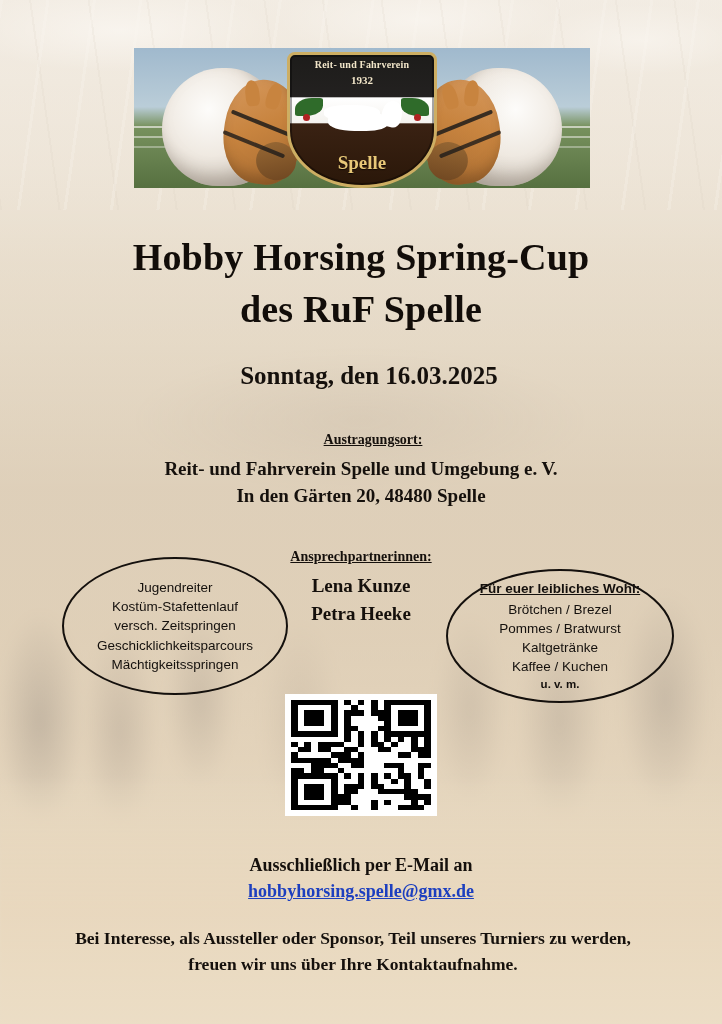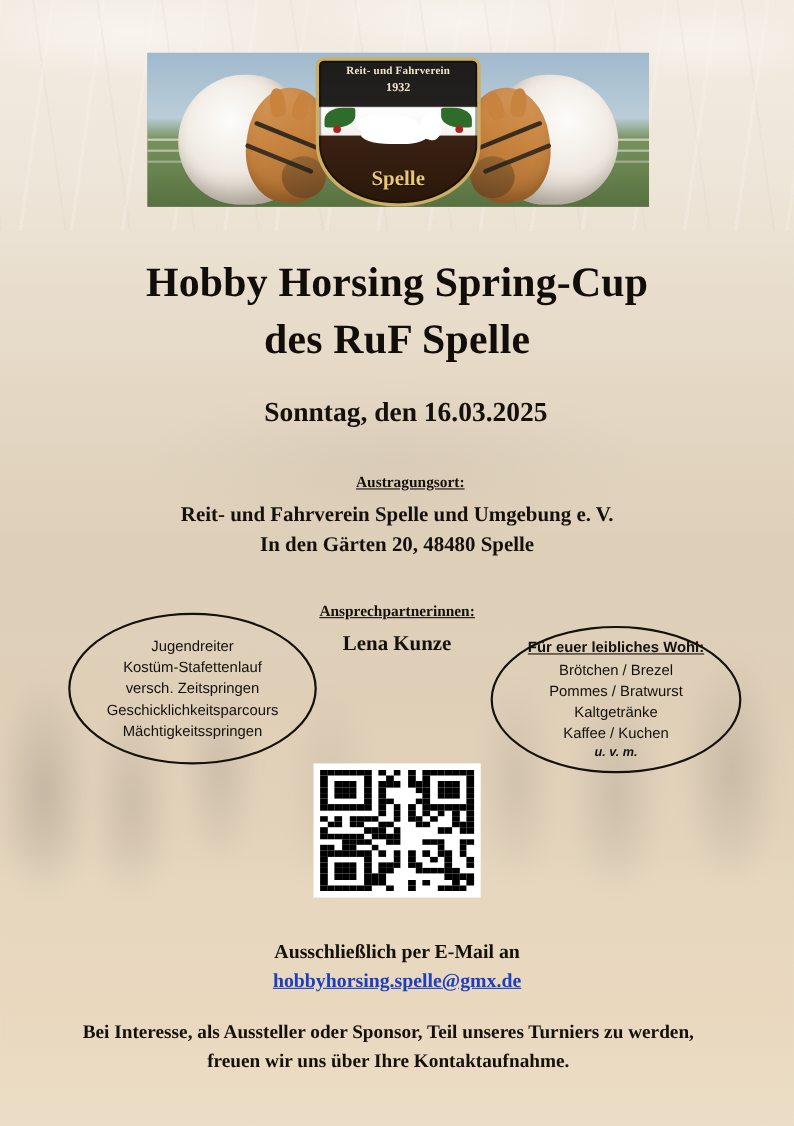--- a/index.html
+++ b/index.html
@@ -316,21 +316,20 @@
   .ellipse-heading {
     font-weight: bold;
     text-decoration: underline;
     font-size: 13.5px;
     display: block;
     margin-bottom: 1px;
   }
   .ellipse-small {
     font-size: 11.5px;
     font-weight: bold;
-    font-style: italic;
   }
 
   
   .qr {
     position: absolute;
     left: 285px;
     top: 694px;
     width: 152px;
     height: 122px;
     background: #ffffff;
@@ -433,20 +432,21 @@
 
     <div class="section-label label-venue">Austragungsort:</div>
     <div class="venue">
       <div>Reit- und Fahrverein Spelle und Umgebung e. V.</div>
       <div>In den Gärten 20, 48480 Spelle</div>
     </div>
 
     <div class="section-label label-contacts">Ansprechpartnerinnen:</div>
     <div class="contacts">
       <div>Lena Kunze</div>
+      <div>Petra Heeke</div>
     </div>
 
     <div class="ellipse ellipse-left">
       <div class="ellipse-inner">
         <div>Jugendreiter</div>
         <div>Kostüm-Stafettenlauf</div>
         <div>versch. Zeitspringen</div>
         <div>Geschicklichkeitsparcours</div>
         <div>Mächtigkeitsspringen</div>
       </div>

